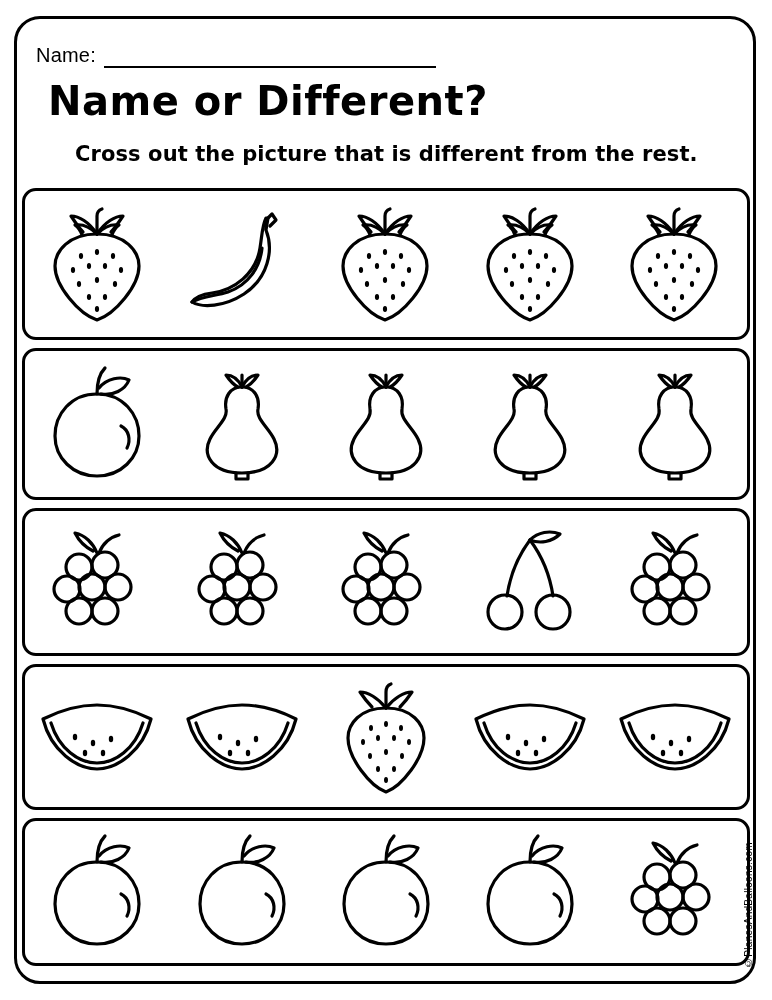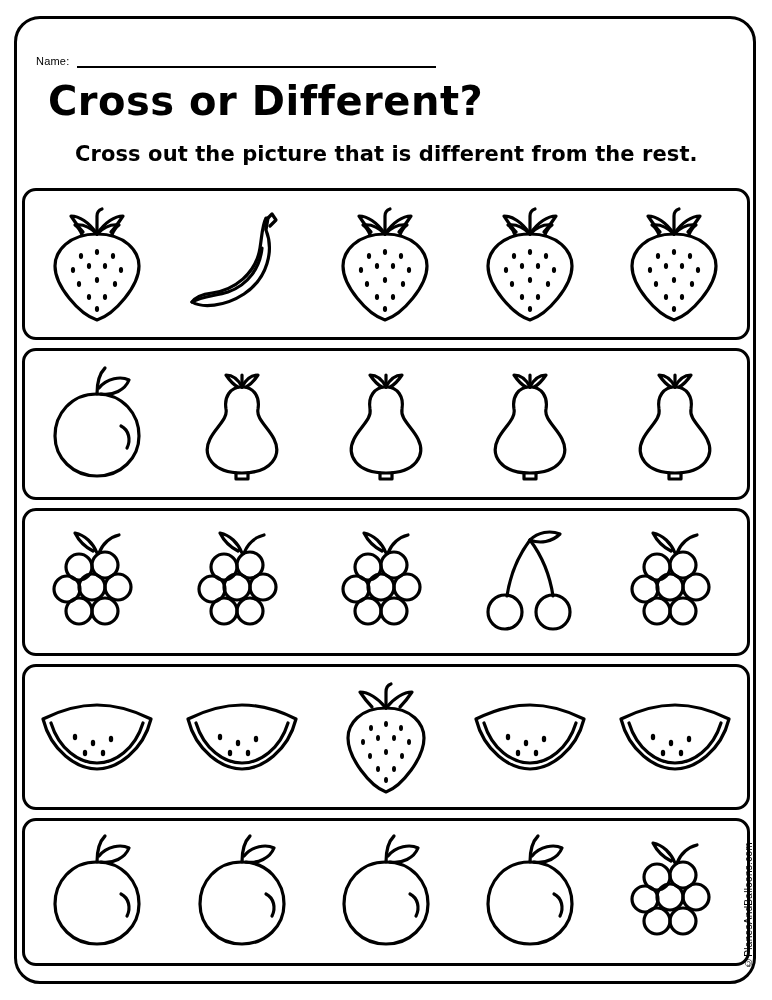--- a/index.html
+++ b/index.html
@@ -39,21 +39,21 @@
   .name-row {
     position: absolute;
     left: 36px;
     top: 44px;
     width: 400px;
     height: 24px;
     display: flex;
     align-items: flex-end;
   }
   .name-label {
-    font-size: 11px;
+    font-size: 20px;
     font-family: "Liberation Sans", sans-serif;
     letter-spacing: 0.2px;
     padding-bottom: 1px;
   }
   .name-line {
     flex: 1;
     border-bottom: 2px solid #000;
     margin-left: 8px;
     height: 18px;
   }
@@ -125,21 +125,21 @@
 
 <div class="sheet">
 
   <div class="page-border"></div>
 
   <div class="name-row">
     <span class="name-label">Name:</span>
     <span class="name-line"></span>
   </div>
 
-  <div class="title">Cross or Different?</div>
+  <div class="title">Name or Different?</div>
   <div class="subtitle">Cross out the picture that is different from the rest.</div>
 
   <div class="row row-1">
 
     <div class="cell">
       <svg width="105" height="120" viewBox="0 0 105 120">
         <g fill="none" stroke="#000" stroke-width="3.2" stroke-linejoin="round" stroke-linecap="round">
           <path d="M52 30 C24 30 10 47 10 62 C10 82 34 110 52 116 C70 110 94 82 94 62 C94 47 80 30 52 30 Z"></path>
           <path d="M52 30 C44 22 36 20 30 21 C34 24 36 28 37 31"></path>
           <path d="M52 30 C44 18 34 12 26 12 C30 18 34 24 38 28"></path>

